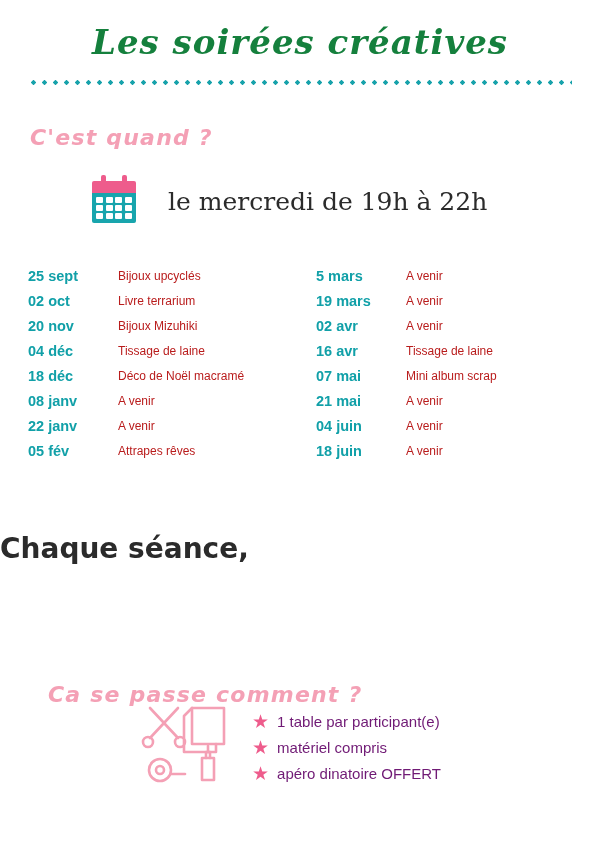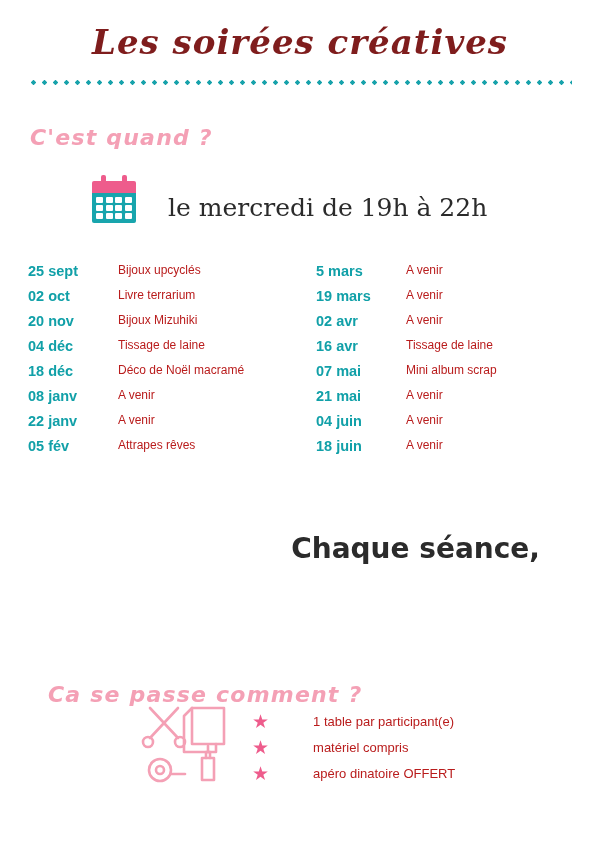--- a/index.html
+++ b/index.html
@@ -25,21 +25,21 @@
   .title {
     position: absolute;
     top: 22px;
     left: 0;
     width: 600px;
     text-align: center;
     font-family: "DejaVu Serif", serif;
     font-style: italic;
     font-weight: bold;
     font-size: 34px;
-    color: #7f1d1d;
+    color: #15803d;
     letter-spacing: 1px;
   }
 
   .dotted-rule {
     position: absolute;
     top: 80px;
     left: 28px;
     width: 544px;
     height: 5px;
     background-image: radial-gradient(circle, #17a2ab 0 2.1px, rgba(0,0,0,0) 2.3px);
@@ -111,21 +111,21 @@
     grid-template-rows: repeat(3, 1fr);
     gap: 2.5px;
   }
   .cal-cell {
     background: #ffffff;
     border-radius: 1px;
   }
   .sched-text {
     position: absolute;
     left: 80px;
-    top: 18px;
+    top: 12px;
     font-family: "DejaVu Serif", serif;
     font-size: 25px;
     color: #2b2b2b;
   }
 
   
   .dates {
     position: absolute;
     top: 263px;
     left: 0;
@@ -133,21 +133,21 @@
   }
   .date-col {
     position: absolute;
     top: 0;
   }
   .date-col.left { left: 28px; }
   .date-col.right { left: 316px; }
   .date-row {
     height: 25px;
     display: flex;
-    align-items: flex-start;
+    align-items: center;
   }
   .date-label {
     font-family: "Liberation Sans", sans-serif;
     font-weight: bold;
     font-size: 14.5px;
     color: #11a0a8;
     width: 90px;
     flex: 0 0 90px;
     white-space: nowrap;
   }
@@ -157,21 +157,21 @@
     color: #b91c1c;
     white-space: nowrap;
   }
 
   
   .slogan {
     position: absolute;
     top: 530px;
     left: 0;
     width: 540px;
-    text-align: right;
+    text-align: left;
     font-family: "DejaVu Sans", sans-serif;
     font-weight: bold;
     font-size: 28px;
     color: #2b2b2b;
     line-height: 1.35;
   }
 
   
   .bottom-block {
     position: absolute;
@@ -198,24 +198,23 @@
     height: 26px;
   }
   .star {
     color: #ee5c8c;
     font-size: 19px;
     line-height: 1;
     margin-right: 8px;
   }
   .bullet-text {
     font-family: "Liberation Sans", sans-serif;
-    font-size: 13px;
-    color: #b91c1c;
+    font-size: 15px;
+    color: #701a75;
     white-space: nowrap;
-    margin-left: 36px;
   }
 </style>
 </head>
 <body>
 
 <div class="page">
 
   <div class="title">Les soirées créatives</div>
 
   <div class="dotted-rule"></div>

